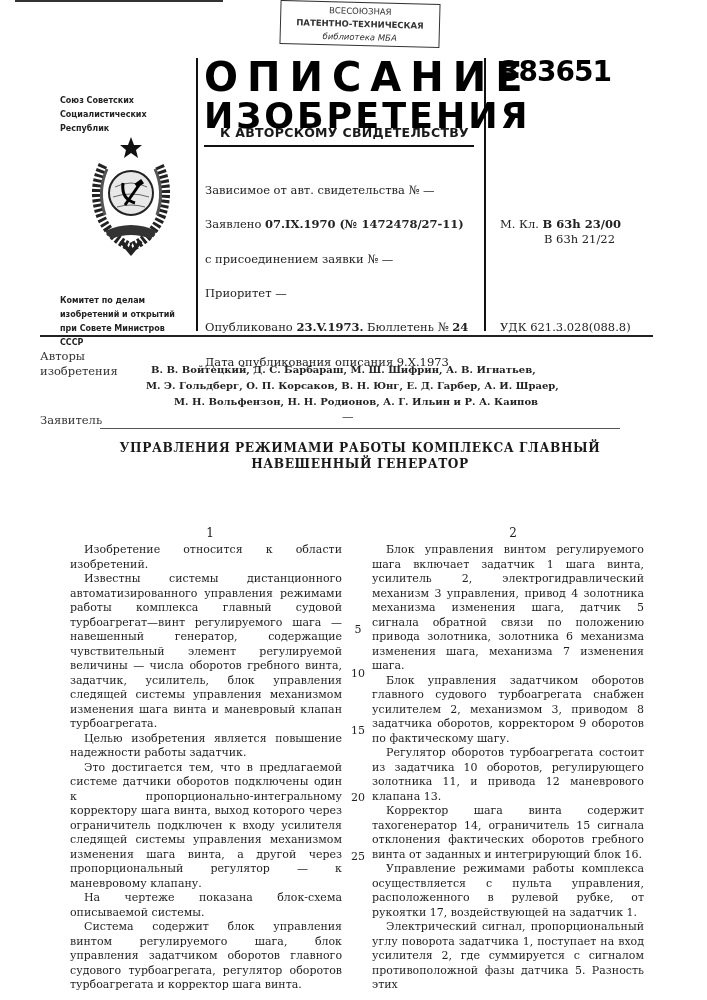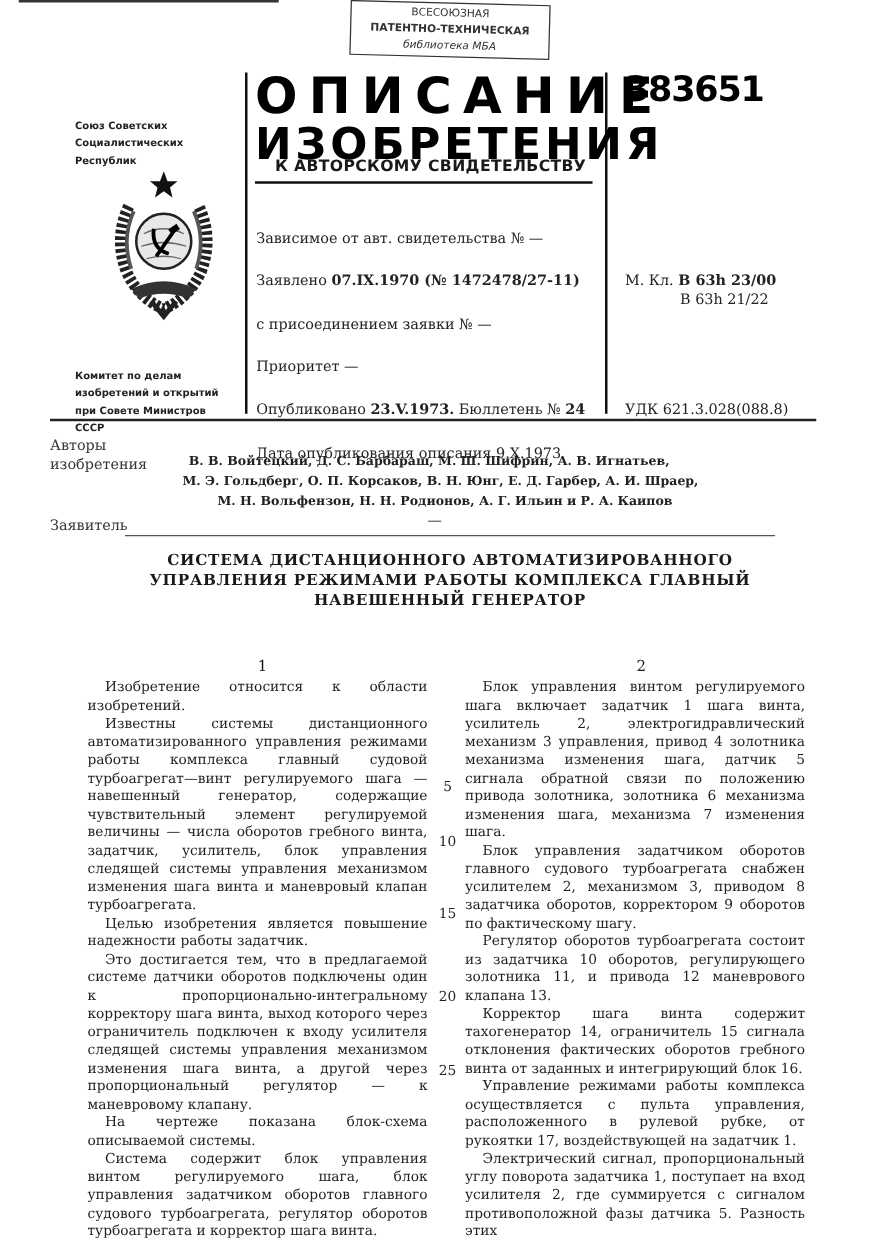--- a/index.html
+++ b/index.html
@@ -106,21 +106,20 @@
 <div class="abs lbl" style="top:364px;">изобретения</div>
 <div class="abs authors" style="left:151px;top:364px;">В. В. Войтецкий, Д. С. Барбараш, М. Ш. Шифрин, А. В. Игнатьев,</div>
 <div class="abs authors" style="left:146px;top:380px;">М. Э. Гольдберг, О. П. Корсаков, В. Н. Юнг, Е. Д. Гарбер, А. И. Шраер,</div>
 <div class="abs authors" style="left:174px;top:396px;">М. Н. Вольфензон, Н. Н. Родионов, А. Г. Ильин и Р. А. Каипов</div>
 <div class="abs lbl" style="top:413px;">Заявитель</div>
 <div class="abs lbl" style="left:342px;top:409px;">—</div>
 
 <div class="abs hr" style="top:428px;left:100px;width:520px;height:1px;background:#555;"></div>
 
 <div class="abs doctitle">
-  <div>СИСТЕМА ДИСТАНЦИОННОГО АВТОМАТИЗИРОВАННОГО</div>
   <div>УПРАВЛЕНИЯ РЕЖИМАМИ РАБОТЫ КОМПЛЕКСА ГЛАВНЫЙ</div>
   <div>НАВЕШЕННЫЙ ГЕНЕРАТОР</div>
 </div>
 
 <div class="abs colnum" style="left:200px;top:526px;">1</div>
 <div class="abs colnum" style="left:503px;top:526px;">2</div>
 
 <div class="abs col" style="left:70px;top:543px;width:272px;">
   <p>Изобретение относится к области изобретений.</p>
   <p>Известны системы дистанционного автоматизированного управления режимами работы комплекса главный судовой турбоагрегат—винт регулируемого шага — навешенный генератор, содержащие чувствительный элемент регулируемой величины — числа оборотов гребного винта, задатчик, усилитель, блок управления следящей системы управления механизмом изменения шага винта и маневровый клапан турбоагрегата.</p>

